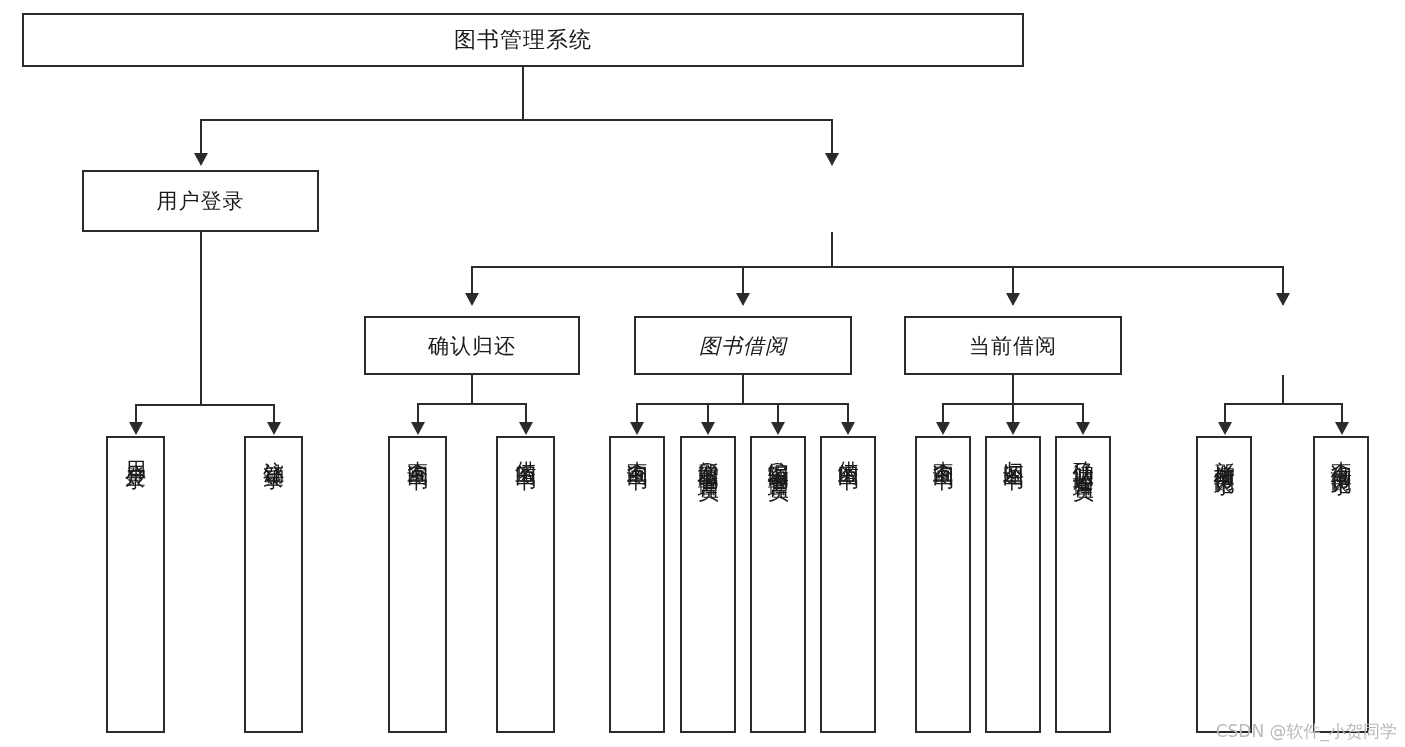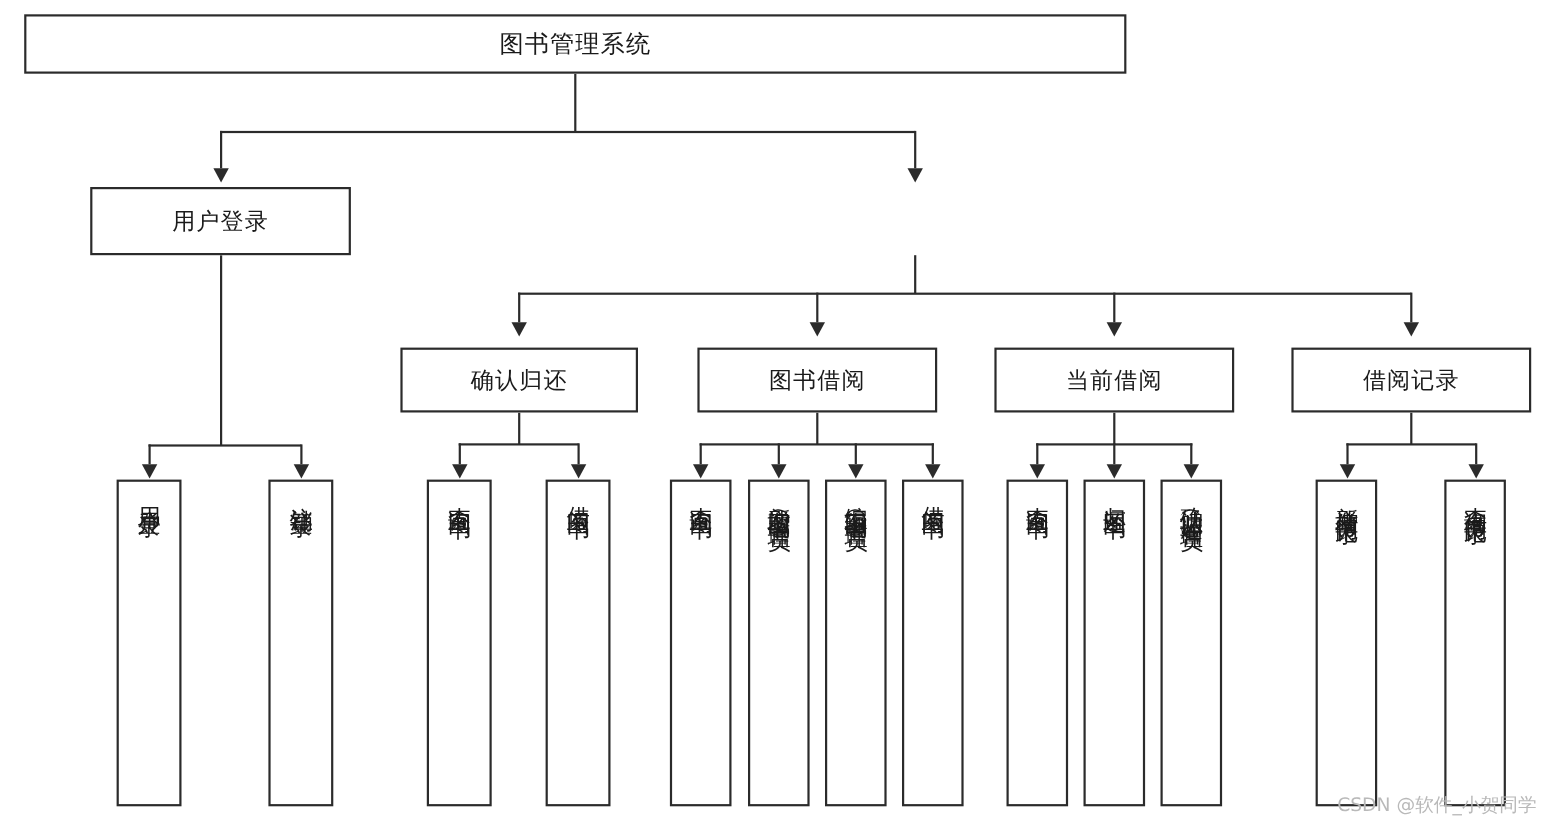--- a/index.html
+++ b/index.html
@@ -107,28 +107,25 @@
   <div class="conn v" style="left:740px;top:266px;height:27px;"></div>
   <div class="arrow" style="left:734px;top:293px;"></div>
   <div class="conn v" style="left:1010px;top:266px;height:27px;"></div>
   <div class="arrow" style="left:1004px;top:293px;"></div>
   <div class="conn v" style="left:1280px;top:266px;height:27px;"></div>
   <div class="arrow" style="left:1274px;top:293px;"></div>
 
   <div class="node h" style="left:362px;top:316px;width:216px;height:59px;">
     <span>确认归还</span>
   </div>
-  <div class="node h" style="left:632px;top:316px;width:218px;height:59px;">
+  <div class="node h" style="left:632px;top:316px;width:218px;height:59px;font-style:italic;">
     <span>图书借阅</span>
   </div>
   <div class="node h" style="left:902px;top:316px;width:218px;height:59px;">
     <span>当前借阅</span>
-  </div>
-  <div class="node h" style="left:1172px;top:316px;width:218px;height:59px;">
-    <span>借阅记录</span>
   </div>
 
   <div class="conn v" style="left:469px;top:375px;height:29px;"></div>
   <div class="conn h" style="left:415px;top:403px;width:109px;"></div>
   <div class="conn v" style="left:415px;top:403px;height:19px;"></div>
   <div class="arrow" style="left:409px;top:422px;"></div>
   <div class="conn v" style="left:523px;top:403px;height:19px;"></div>
   <div class="arrow" style="left:517px;top:422px;"></div>
 
   <div class="conn v" style="left:740px;top:375px;height:29px;"></div>

